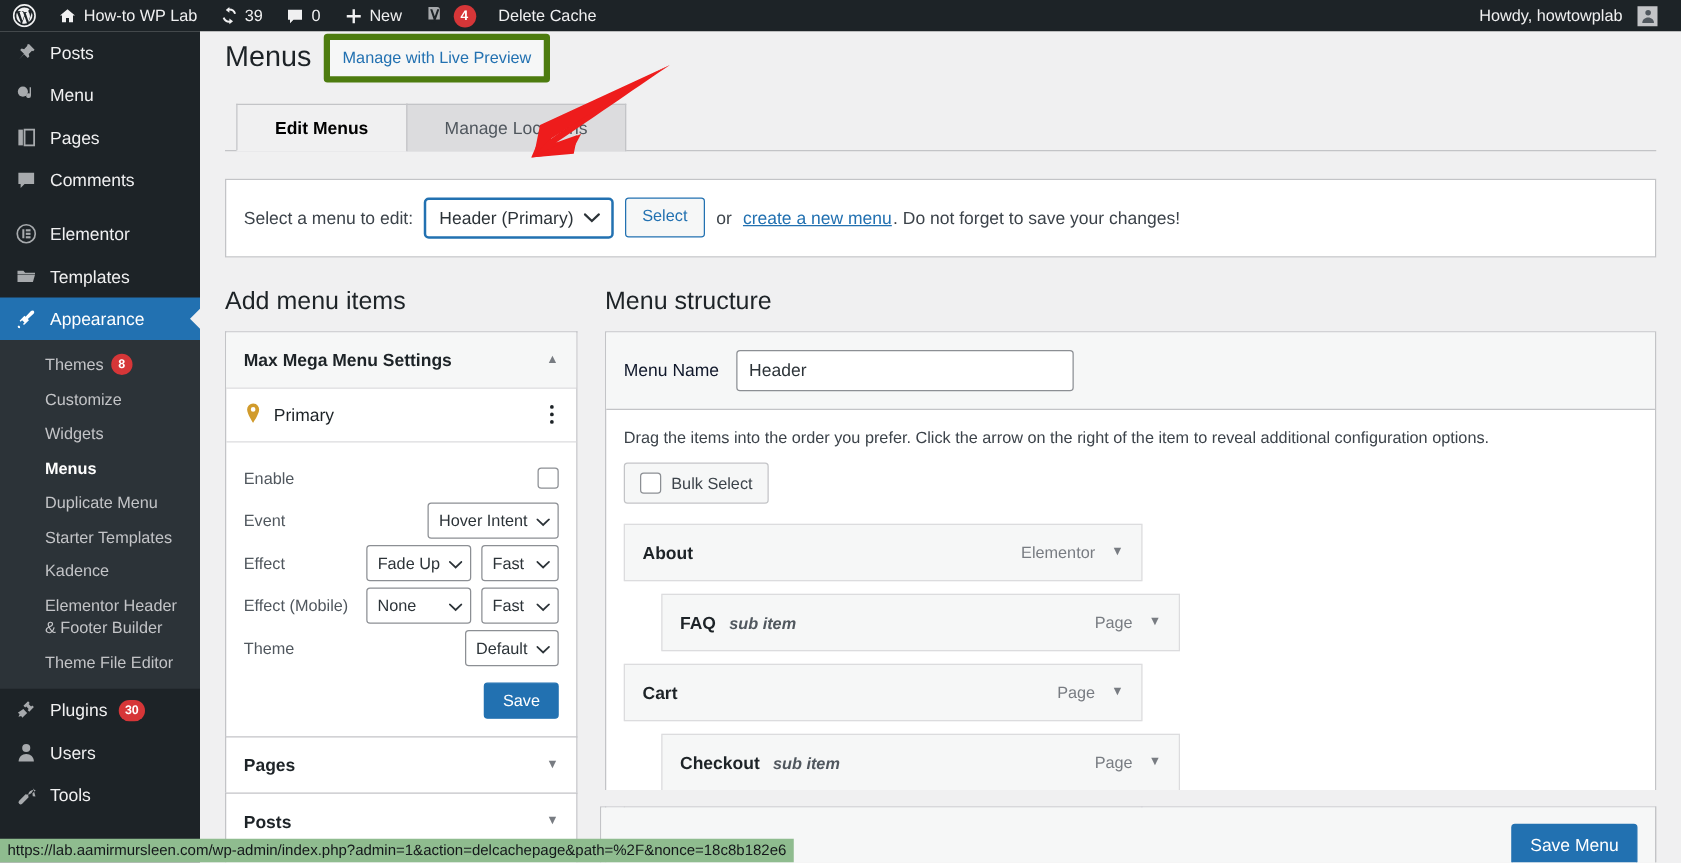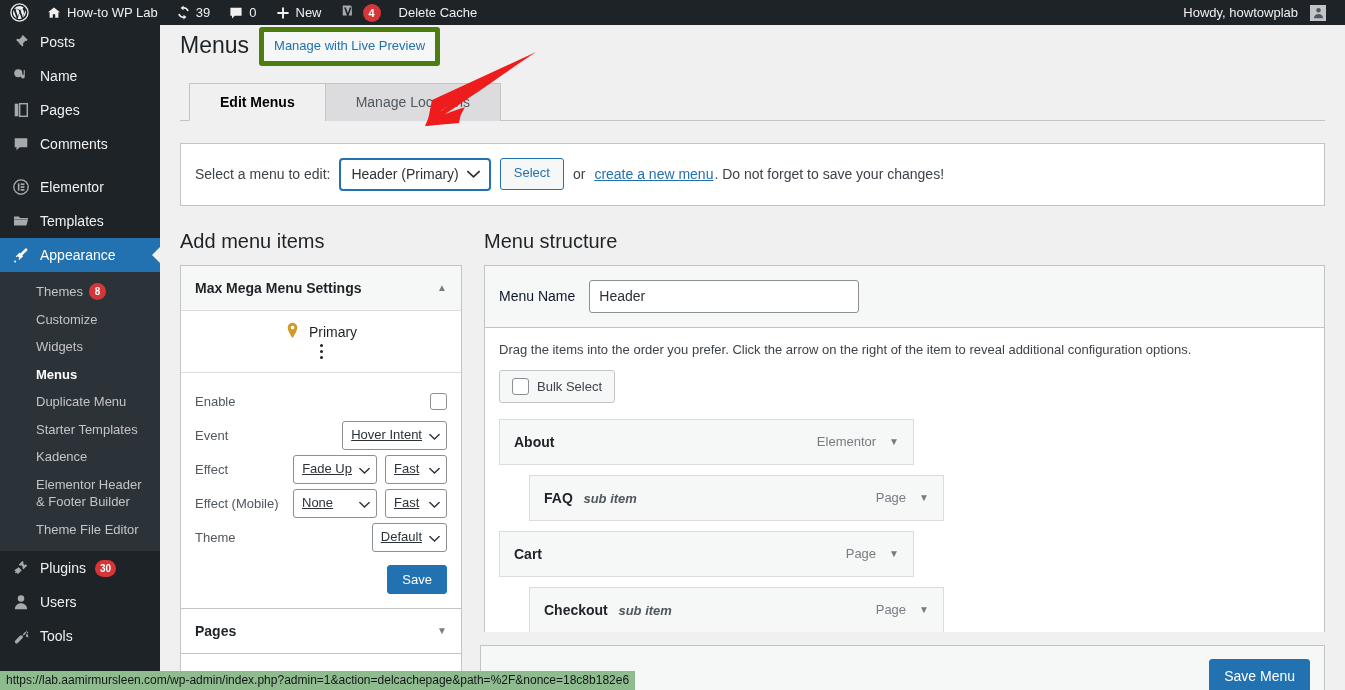--- a/index.html
+++ b/index.html
@@ -123,37 +123,36 @@
   .panel { background: #fff; border: 1px solid #c3c4c7; border-bottom: none; }
   .panel:last-child { border-bottom: 1px solid #c3c4c7; }
   .panel-head {
     display: flex; align-items: center; justify-content: space-between;
     padding: 14px 14px; font-size: 14px; font-weight: 700; color: #1d2327;
   }
   .panel-head.shaded { background: #f6f7f7; }
   .tri { color: #787c82; font-size: 10px; line-height: 1; }
 
   .loc-row {
-    display: flex; align-items: center; justify-content: space-between;
-    padding: 11px 14px; border-top: 1px solid #dcdcde; flex-direction: column;
+    display: flex; justify-content: space-between;
+    padding: 11px 14px; border-top: 1px solid #dcdcde;
   }
   .loc-left { display: flex; align-items: center; gap: 9px; font-size: 14px; color: #1d2327; }
   .dots { display: flex; flex-direction: column; gap: 3px; padding: 2px 4px; }
   .dots i { width: 3px; height: 3px; background: #1d2327; border-radius: 50%; display: block; }
 
   .mm-body { border-top: 1px solid #dcdcde; padding: 12px 14px 14px 14px; }
   .mm-row { display: flex; align-items: center; min-height: 34px; }
   .mm-label { font-size: 13px; color: #50575e; flex: 1 1 auto; }
   .mm-ctrls { display: flex; gap: 8px; align-items: center; }
   .sel-sm {
     border: 1px solid #8c8f94; border-radius: 3px; background: #fff;
     font-size: 13px; color: #2c3338; padding: 5px 24px 5px 8px;
-    position: relative; display: inline-flex; align-items: flex-start; min-height: 29px;
+    position: relative; display: inline-flex; align-items: center; min-height: 29px;
     white-space: nowrap;
-    text-decoration: underline;
   }
   .sel-sm .chev { position: absolute; right: 6px; top: 50%; transform: translateY(-50%); }
   .sel-w1 { min-width: 84px; }
   .sel-w2 { min-width: 62px; }
   .sel-w3 { min-width: 78px; }
   .cbx {
     width: 17px; height: 17px; border: 1px solid #8c8f94;
     border-radius: 3px; background: #fff; display: inline-block;
   }
   .mm-save-row { display: flex; justify-content: flex-end; margin-top: 10px; }
@@ -306,21 +305,21 @@
       <span>Posts</span>
     </div>
 
     <div class="menu-top">
       <span class="mi-ico">
         <svg width="18" height="18" viewBox="0 0 20 20">
             <circle cx="7" cy="7" r="4.5" fill="currentColor"></circle>
             <path d="M13 3.2h1.2v7.4a2.1 2.1 0 1 1-1.2-1.9z" fill="currentColor"></path>
           </svg>
       </span>
-      <span>Name</span>
+      <span>Menu</span>
     </div>
 
     <div class="menu-top">
       <span class="mi-ico">
         <svg width="18" height="18" viewBox="0 0 20 20">
             <rect x="3" y="3" width="4" height="14" fill="currentColor"></rect>
             <rect x="8.5" y="3" width="8.5" height="14" fill="none" stroke="currentColor" stroke-width="1.6"></rect>
           </svg>
       </span>
       <span>Pages</span>

